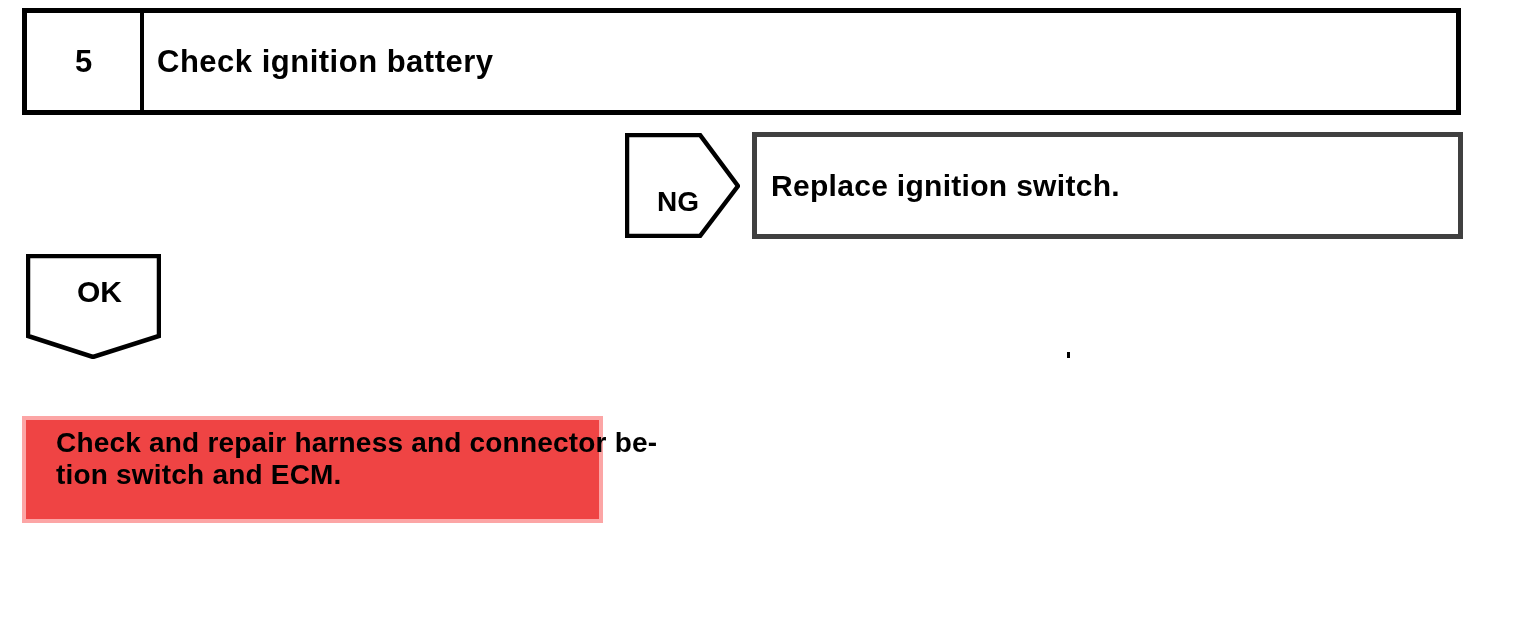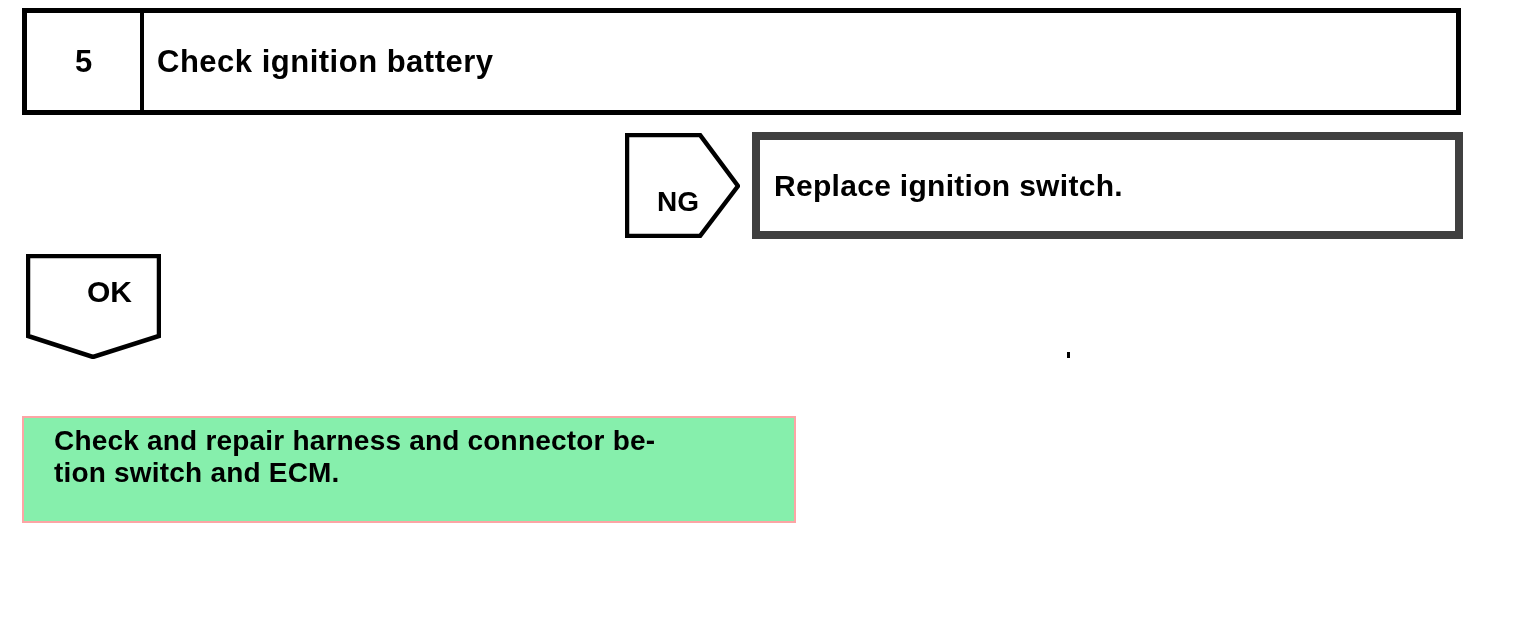--- a/index.html
+++ b/index.html
@@ -73,21 +73,21 @@
     font-weight: bold;
   }
 
   
   .replace-box {
     position: absolute;
     left: 752px;
     top: 132px;
     width: 711px;
     height: 107px;
-    border: 8px solid #404040;
+    border: 5px solid #404040;
     box-sizing: border-box;
     display: flex;
     align-items: center;
     padding-left: 14px;
     font-size: 30px;
     font-weight: bold;
     letter-spacing: 0.3px;
     background: #ffffff;
   }
 
@@ -95,42 +95,42 @@
   .ok-pentagon {
     position: absolute;
     left: 26px;
     top: 254px;
     width: 135px;
     height: 105px;
   }
   .ok-pentagon svg { display: block; }
   .ok-label {
     position: absolute;
-    left: 16px;
+    left: 6px;
     top: 12px;
     width: 135px;
     height: 52px;
     display: flex;
     align-items: center;
     justify-content: center;
     font-size: 30px;
     font-weight: bold;
   }
 
   
   .result-box {
     position: absolute;
     left: 22px;
     top: 416px;
-    width: 774px;
+    width: 581px;
     height: 107px;
-    border: 2px solid #fca5a5;
+    border: 4px solid #fca5a5;
     box-sizing: border-box;
     padding: 7px 12px 0 30px;
-    background: #86efac;
+    background: #ef4444;
   }
   .result-line {
     font-size: 28px;
     font-weight: bold;
     line-height: 32px;
     letter-spacing: 0.2px;
     white-space: nowrap;
   }
 
   

